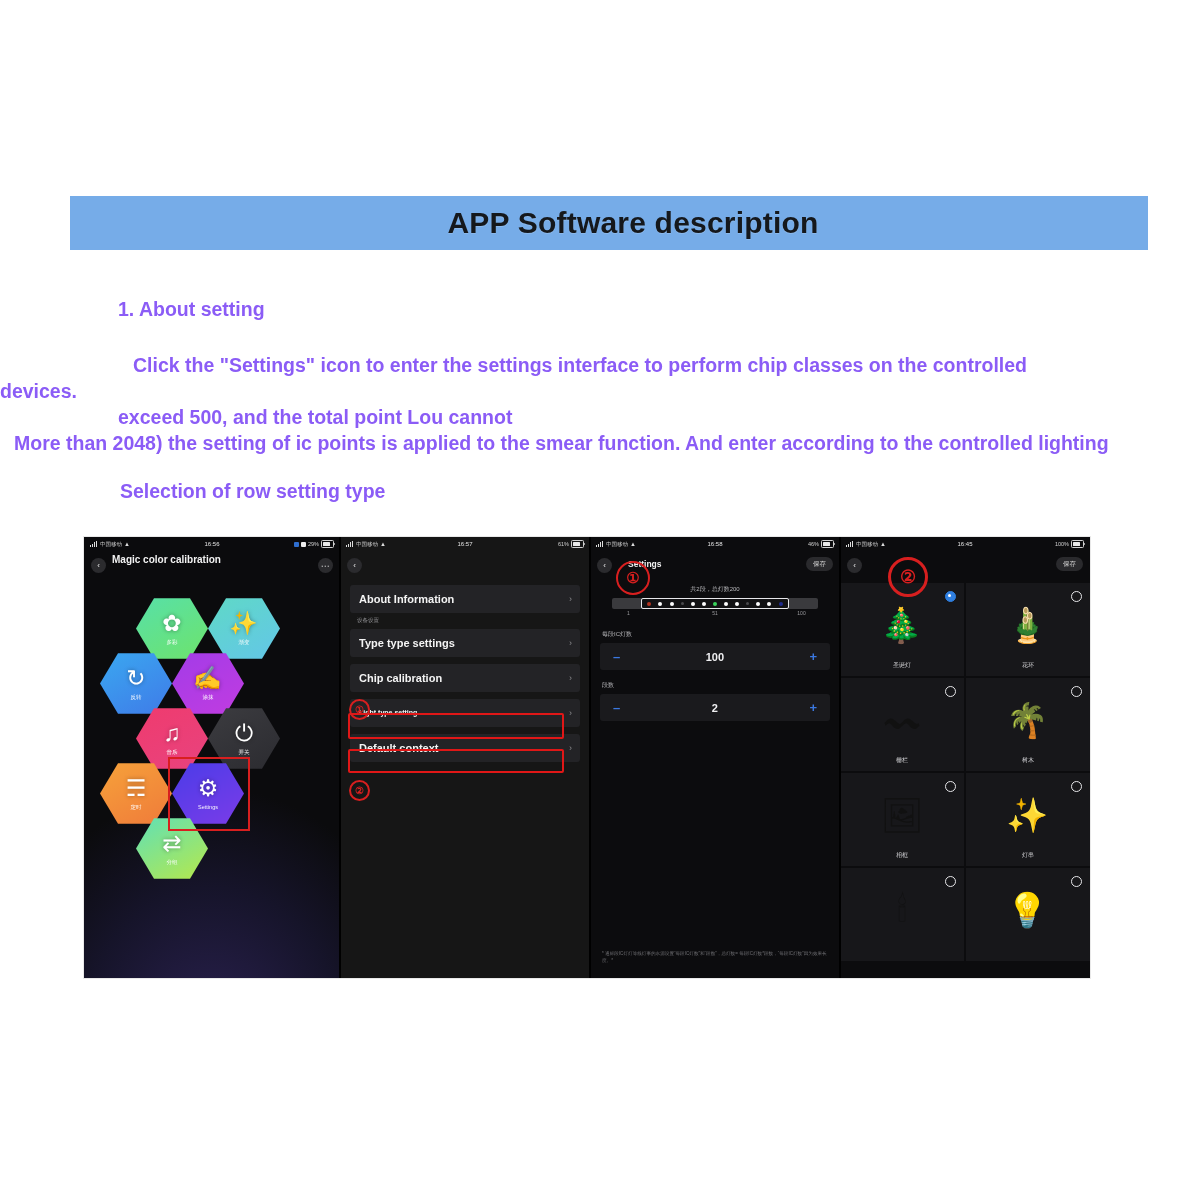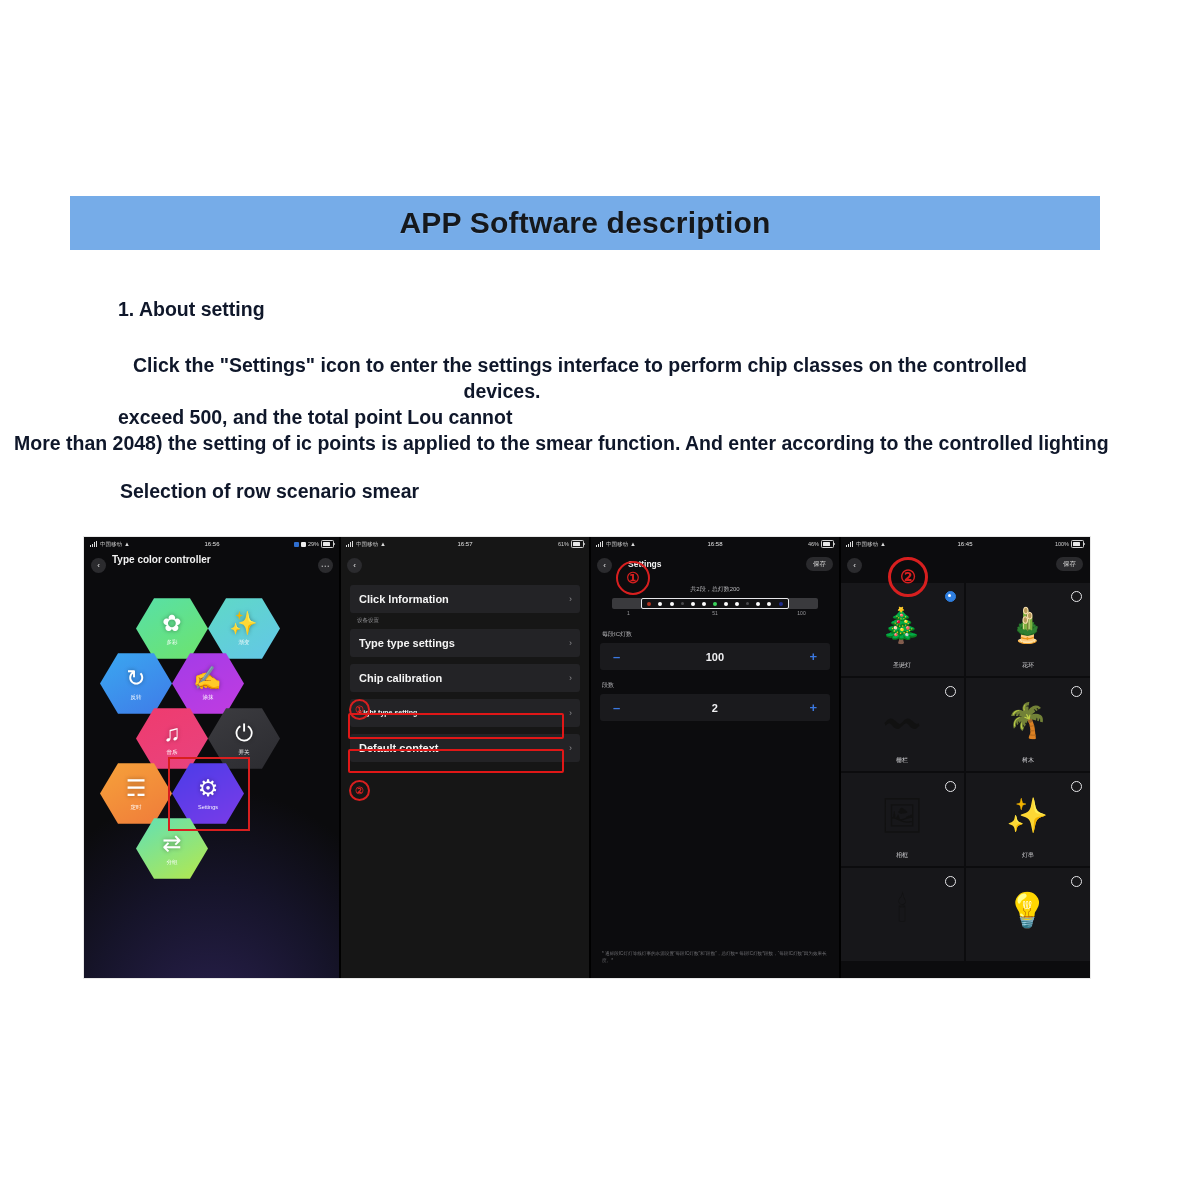--- a/index.html
+++ b/index.html
@@ -10,33 +10,33 @@
     color:#111;
     overflow:hidden;
     position:relative;
   }
   .page{position:relative;width:1200px;height:1200px;}
 
   
   .banner{
     position:absolute;left:70px;top:196px;width:1030px;height:54px;
     background:#76ace8;
-    display:flex;align-items:center;justify-content:center;
+    display:flex;align-items:center;justify-content:center;padding-left:48px;
   }
   .banner-title{
     font-size:30px;font-weight:bold;color:#15181c;letter-spacing:.2px;
     text-shadow:0 1px 0 rgba(255,255,255,.15);
   }
 
   
   .body-text{position:absolute;left:0;top:296px;width:1200px;}
-  .ln{font-size:19.5px;font-weight:bold;color:#0f172a;line-height:26px;white-space:nowrap;}
+  .ln{font-size:19.5px;font-weight:bold;color:#8b5cf6;line-height:26px;white-space:nowrap;}
   .ln.l1{margin-left:118px;margin-bottom:30px;}
   .ln.l2{margin-left:133px;}
-  .ln.l3{margin-left:0;text-align:center;width:1004px;}
+  .ln.l3{margin-left:0;width:1004px;}
   .ln.l4{margin-left:118px;margin-top:3px;}
   .ln.l5{margin-left:118px;}
   .ln.l6{margin-left:14px;}
   .ln.l7{margin-left:120px;margin-top:22px;}
 
   
   .shot{
     position:absolute;left:84px;top:537px;width:1006px;height:441px;
     background:#0a0a0c;overflow:hidden;
     box-shadow:0 0 0 1px #e9e9e9;
@@ -208,21 +208,21 @@
   <div class="banner">
     <div class="banner-title">APP Software description</div>
   </div>
 
   <div class="body-text">
     <div class="ln l1">1. About setting</div>
     <div class="ln l2">Click the "Settings" icon to enter the settings interface to perform chip classes on the controlled</div>
     <div class="ln l3">devices.</div>
     <div class="ln l5">exceed 500, and the total point Lou cannot</div>
     <div class="ln l6">More than 2048) the setting of ic points is applied to the smear function. And enter according to the controlled lighting</div>
-    <div class="ln l7">Selection of row scenario smear</div>
+    <div class="ln l7">Selection of row setting type</div>
   </div>
 
   <div class="shot">
 
     <div class="panel p1">
       <div class="statusbar">
         <div class="sb-left">
           <span class="bars">
               <i></i>
               <i></i>
@@ -237,21 +237,21 @@
           <span class="sq"></span>
           <span class="sq w"></span>
           <span>29%</span>
           <span class="batt">
               <b></b>
             </span>
         </div>
       </div>
       <div class="navbar">
         <div class="circbtn nav-back">‹</div>
-        <div class="nav-title">Type color controller</div>
+        <div class="nav-title">Magic color calibration</div>
         <div class="circbtn nav-more">⋯</div>
       </div>
       <div class="hexwrap">
         <div class="hex h1">
           <span class="gi">✿</span>
           <span class="hl">多彩</span>
         </div>
         <div class="hex h2">
           <span class="gi">✨</span>
           <span class="hl">渐变</span>
@@ -307,21 +307,21 @@
               <b></b>
             </span>
         </div>
       </div>
       <div class="navbar">
         <div class="circbtn nav-back">‹</div>
       </div>
 
       <div class="list">
         <div class="row">
-          <span class="rlabel">Click Information</span>
+          <span class="rlabel">About Information</span>
           <span class="chev">›</span>
         </div>
         <div class="subtext">设备设置</div>
         <div class="row">
           <span class="rlabel">Type type settings</span>
           <span class="chev">›</span>
         </div>
         <div class="spacer"></div>
         <div class="row">
           <span class="rlabel">Chip calibration</span>

